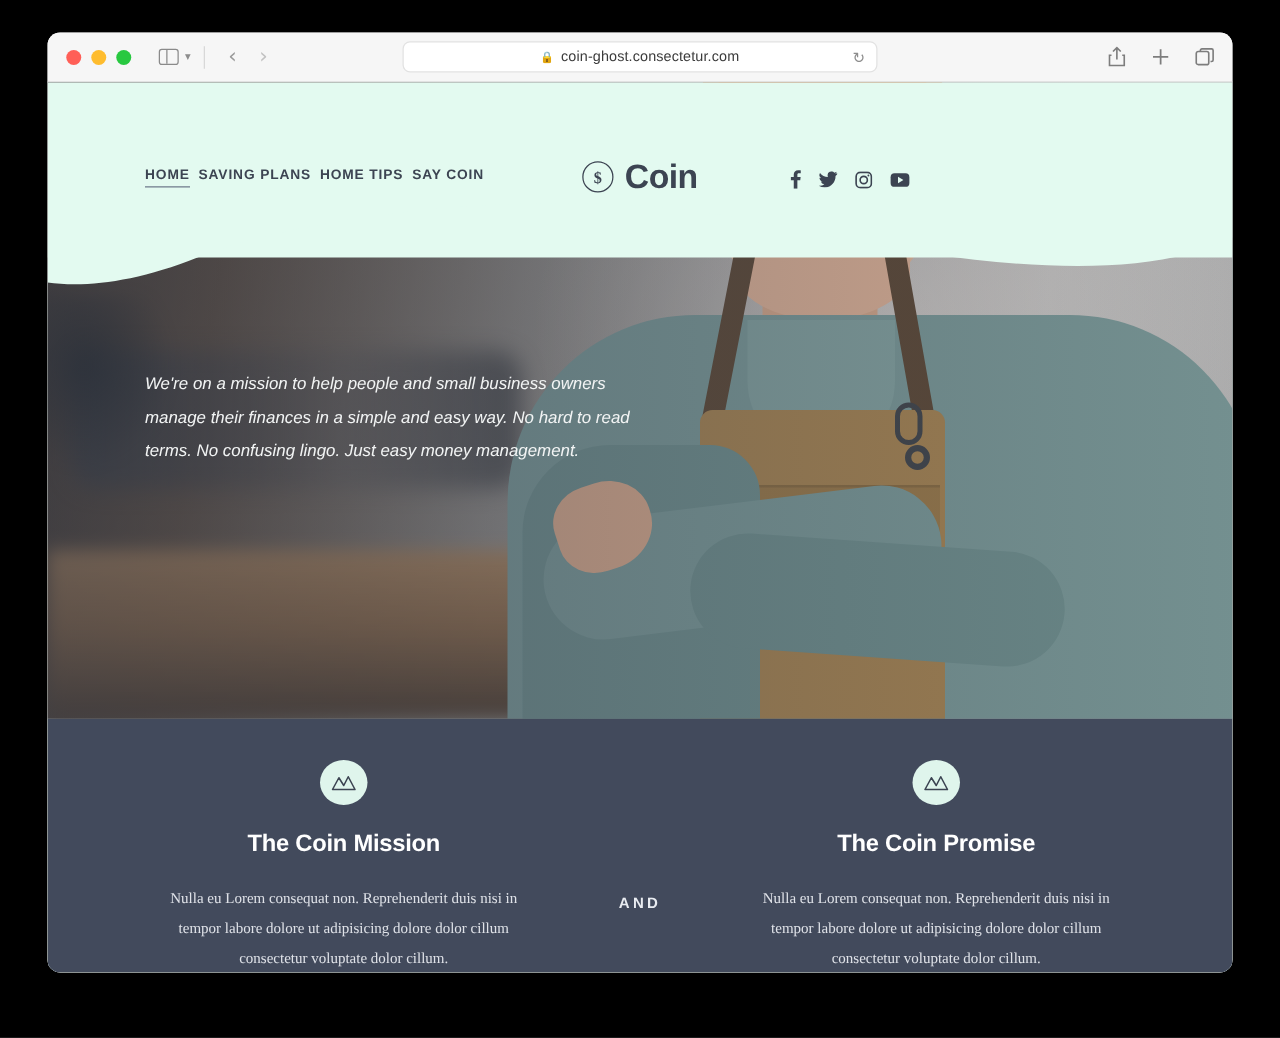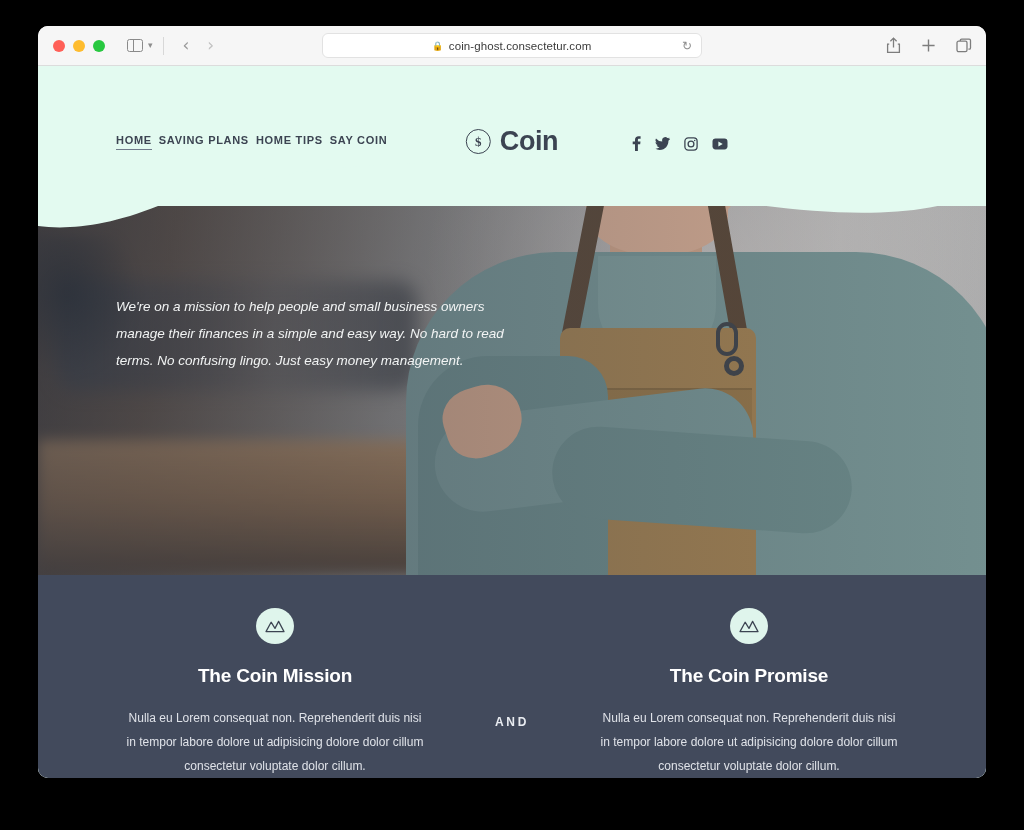--- a/index.html
+++ b/index.html
@@ -139,21 +139,21 @@
 
   
   .dark { position: absolute; left: 0; top: 509px; width: 100%; height: 203px; background: #424a5c; z-index: 4; }
   .cols { position: relative; display: flex; height: 100%; padding-top: 33px; }
   .col { flex: 1; display: flex; flex-direction: column; align-items: center; }
   .col-icon {
     width: 38px; height: 38px; border-radius: 50%; background: #dff5ec;
     display: flex; align-items: center; justify-content: center;
   }
   .col h2 { margin-top: 21px; font-size: 19px; color: #fff; font-weight: 700; letter-spacing: -.2px; }
-  .col p { margin-top: 19px; width: 300px; text-align: center; font-size: 12px; line-height: 2.0; color: #dfe2e8; }
+  .col p { margin-top: 19px; width: 300px; text-align: center; font-size: 12px; line-height: 2.0; color: #dfe2e8; font-family: Liberation Serif, serif; }
   .and {
     position: absolute; left: 50%; top: 140px; transform: translateX(-50%);
     font-size: 12px; font-weight: 700; letter-spacing: 2.6px; color: #e9ecf1;
   }
 </style>
 </head>
 <body>
 
 <div class="screen">
   <div class="browser">

